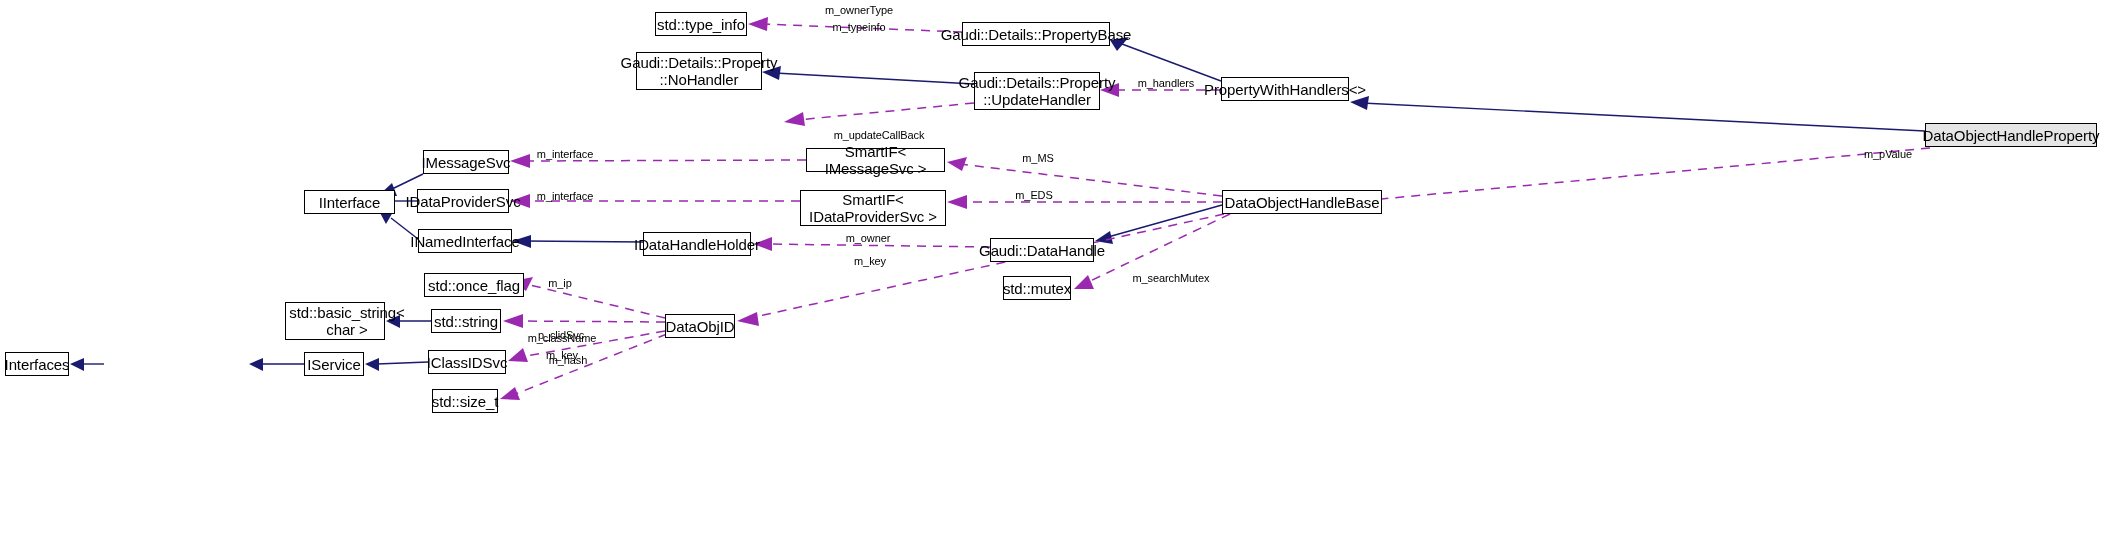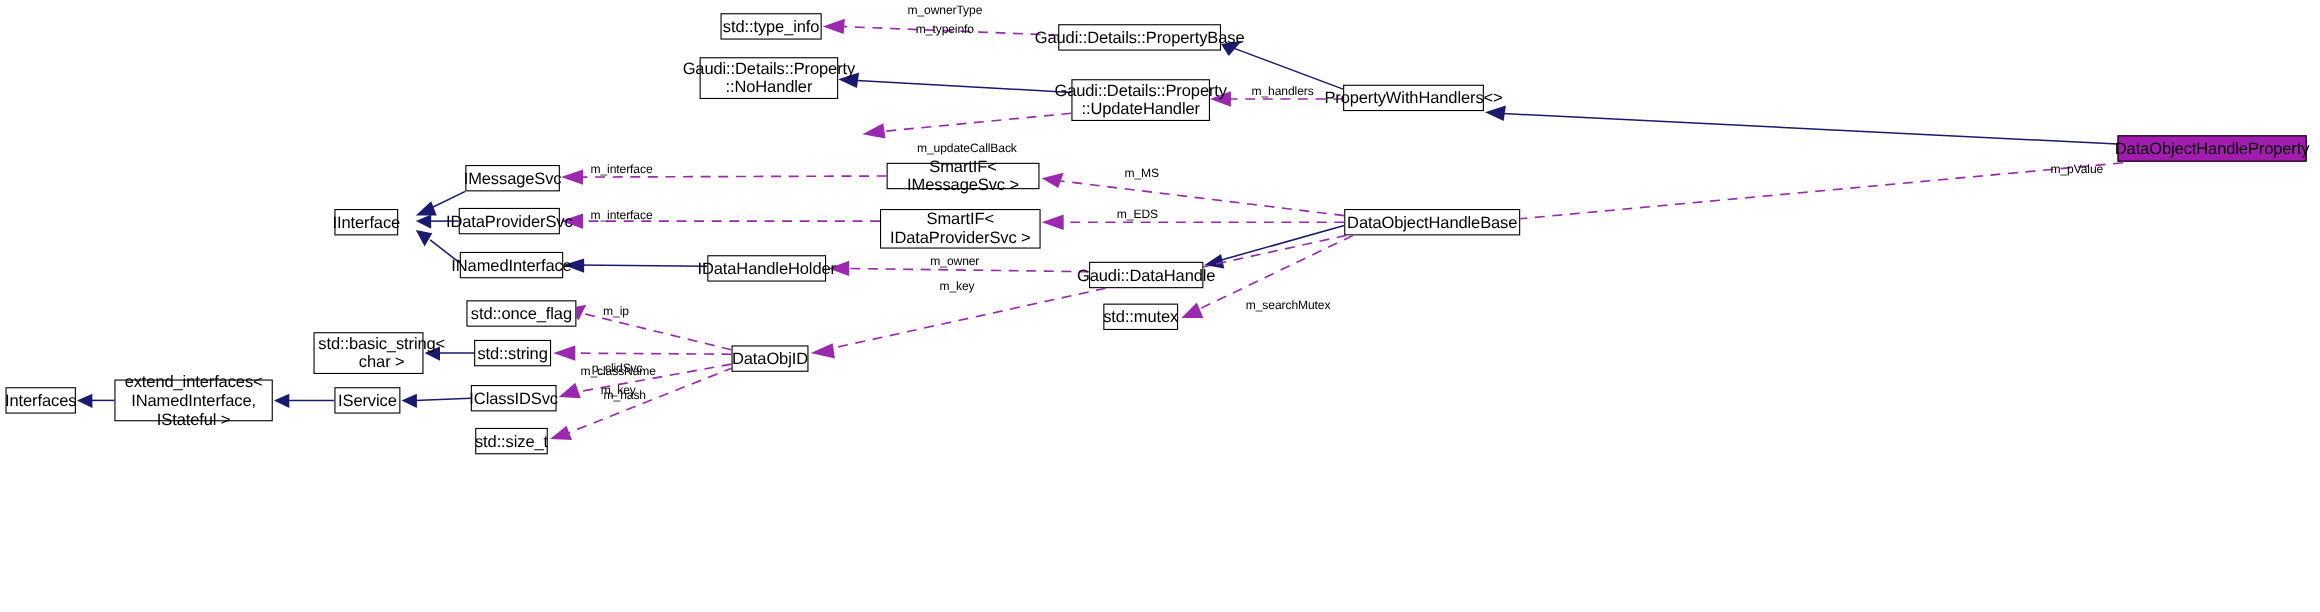--- a/index.html
+++ b/index.html
@@ -33,21 +33,21 @@
     font-size: 15px;
     line-height: 17px;
     display: flex;
     align-items: center;
     justify-content: center;
     text-align: center;
     white-space: pre-line;
     letter-spacing: -0.1px;
   }
   .node.highlight {
-    background: #a21caf;
+    background: #e5e5e5;
   }
   .edge-label {
     position: absolute;
     font-size: 11px;
     line-height: 17px;
     color: #000000;
     white-space: pre-line;
     text-align: center;
     background: transparent;
     letter-spacing: -0.1px;
@@ -165,21 +165,21 @@
 
 
   <div class="node highlight" style="left:1925px;top:123px;width:172px;height:24px;">DataObjectHandleProperty</div>
 
   <div class="node" style="left:423px;top:150px;width:86px;height:24px;">IMessageSvc</div>
 
   <div class="node" style="left:806px;top:148px;width:139px;height:24px;">SmartIF&lt; IMessageSvc &gt;</div>
 
   <div class="node" style="left:417px;top:189px;width:92px;height:24px;">IDataProviderSvc</div>
 
-  <div class="node" style="left:304px;top:190px;width:58px;height:24px;">IInterface</div>
+  <div class="node" style="left:304px;top:190px;width:91px;height:24px;">IInterface</div>
 
   <div class="node" style="left:800px;top:190px;width:146px;height:36px;">SmartIF&lt; IDataProviderSvc &gt;</div>
 
   <div class="node" style="left:1222px;top:190px;width:160px;height:24px;text-align:center;">DataObjectHandleBase</div>
 
   <div class="node" style="left:418px;top:229px;width:94px;height:24px;">INamedInterface</div>
 
   <div class="node" style="left:643px;top:232px;width:108px;height:24px;">IDataHandleHolder</div>
 
   <div class="node" style="left:990px;top:238px;width:104px;height:24px;">Gaudi::DataHandle</div>
@@ -190,22 +190,20 @@
 
   <div class="node" style="left:285px;top:302px;width:100px;height:38px;padding-left:24px;">std::basic_string&lt;
 char &gt;</div>
 
   <div class="node" style="left:431px;top:309px;width:70px;height:24px;">std::string</div>
 
   <div class="node" style="left:665px;top:314px;width:70px;height:24px;">DataObjID</div>
 
   <div class="node" style="left:5px;top:352px;width:64px;height:24px;">Interfaces</div>
 
-  <div class="node" style="left:104px;top:345px;width:144px;height:38px;">extend_interfaces&lt;
-INamedInterface, IStateful &gt;</div>
 
   <div class="node" style="left:304px;top:352px;width:60px;height:24px;">IService</div>
 
   <div class="node" style="left:428px;top:350px;width:78px;height:24px;">IClassIDSvc</div>
 
   <div class="node" style="left:432px;top:389px;width:66px;height:24px;">std::size_t</div>
 
   <div class="edge-label" style="left:813px;top:2px;width:92px;">m_ownerType
 m_typeinfo</div>
 

